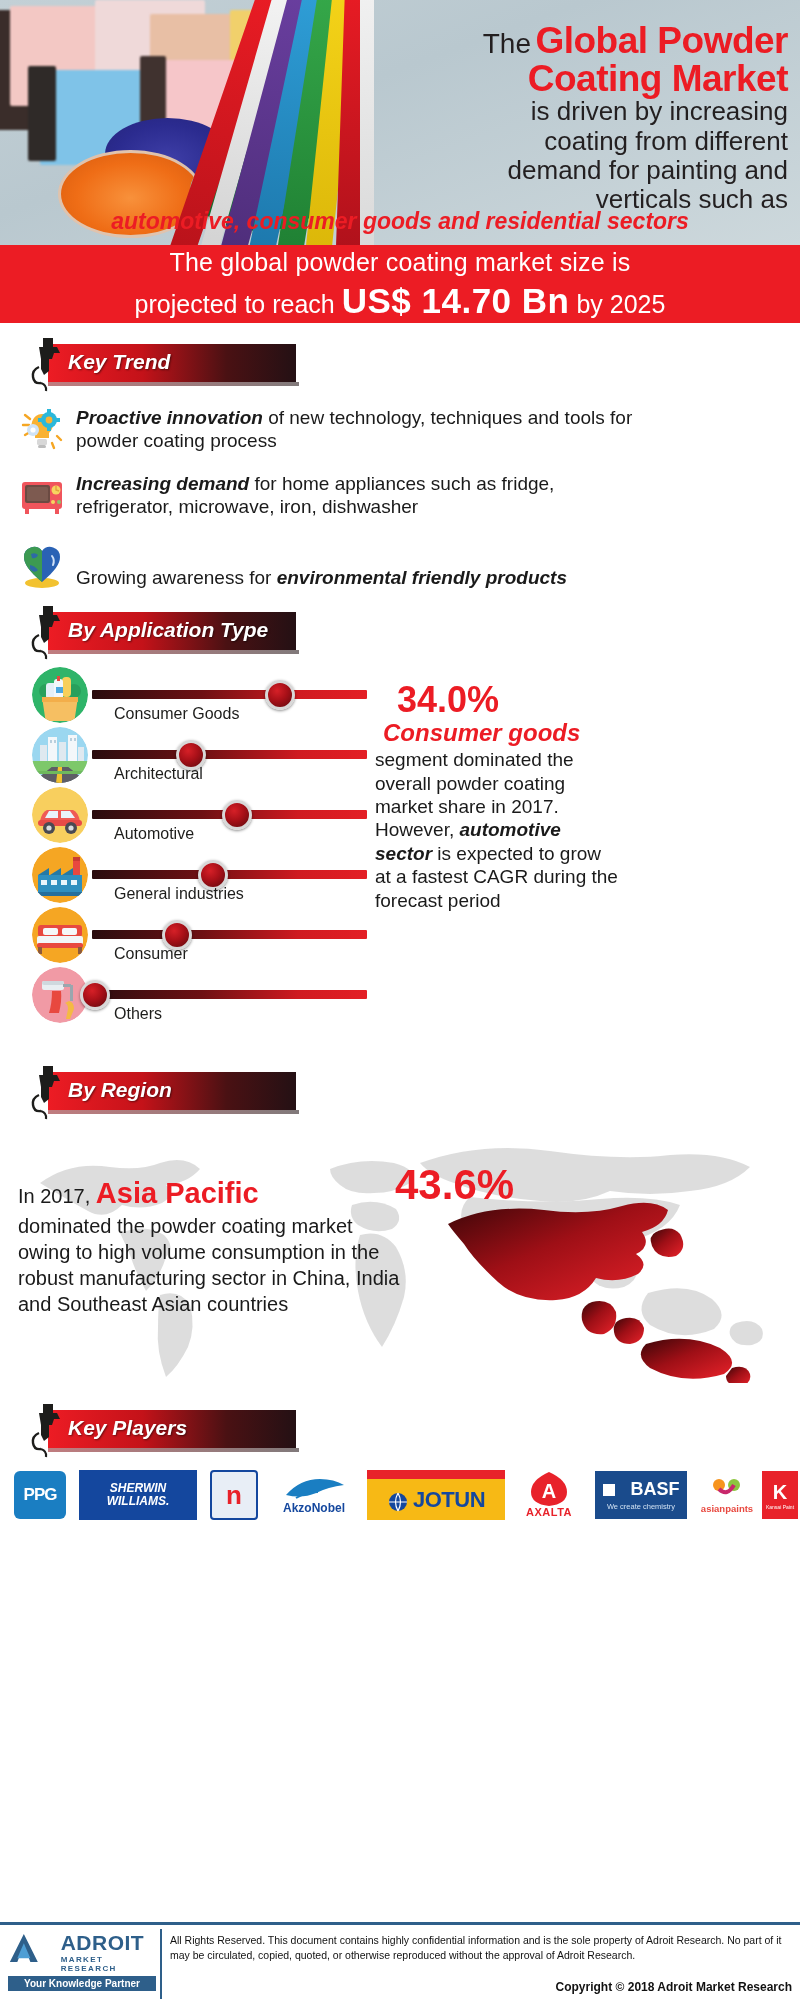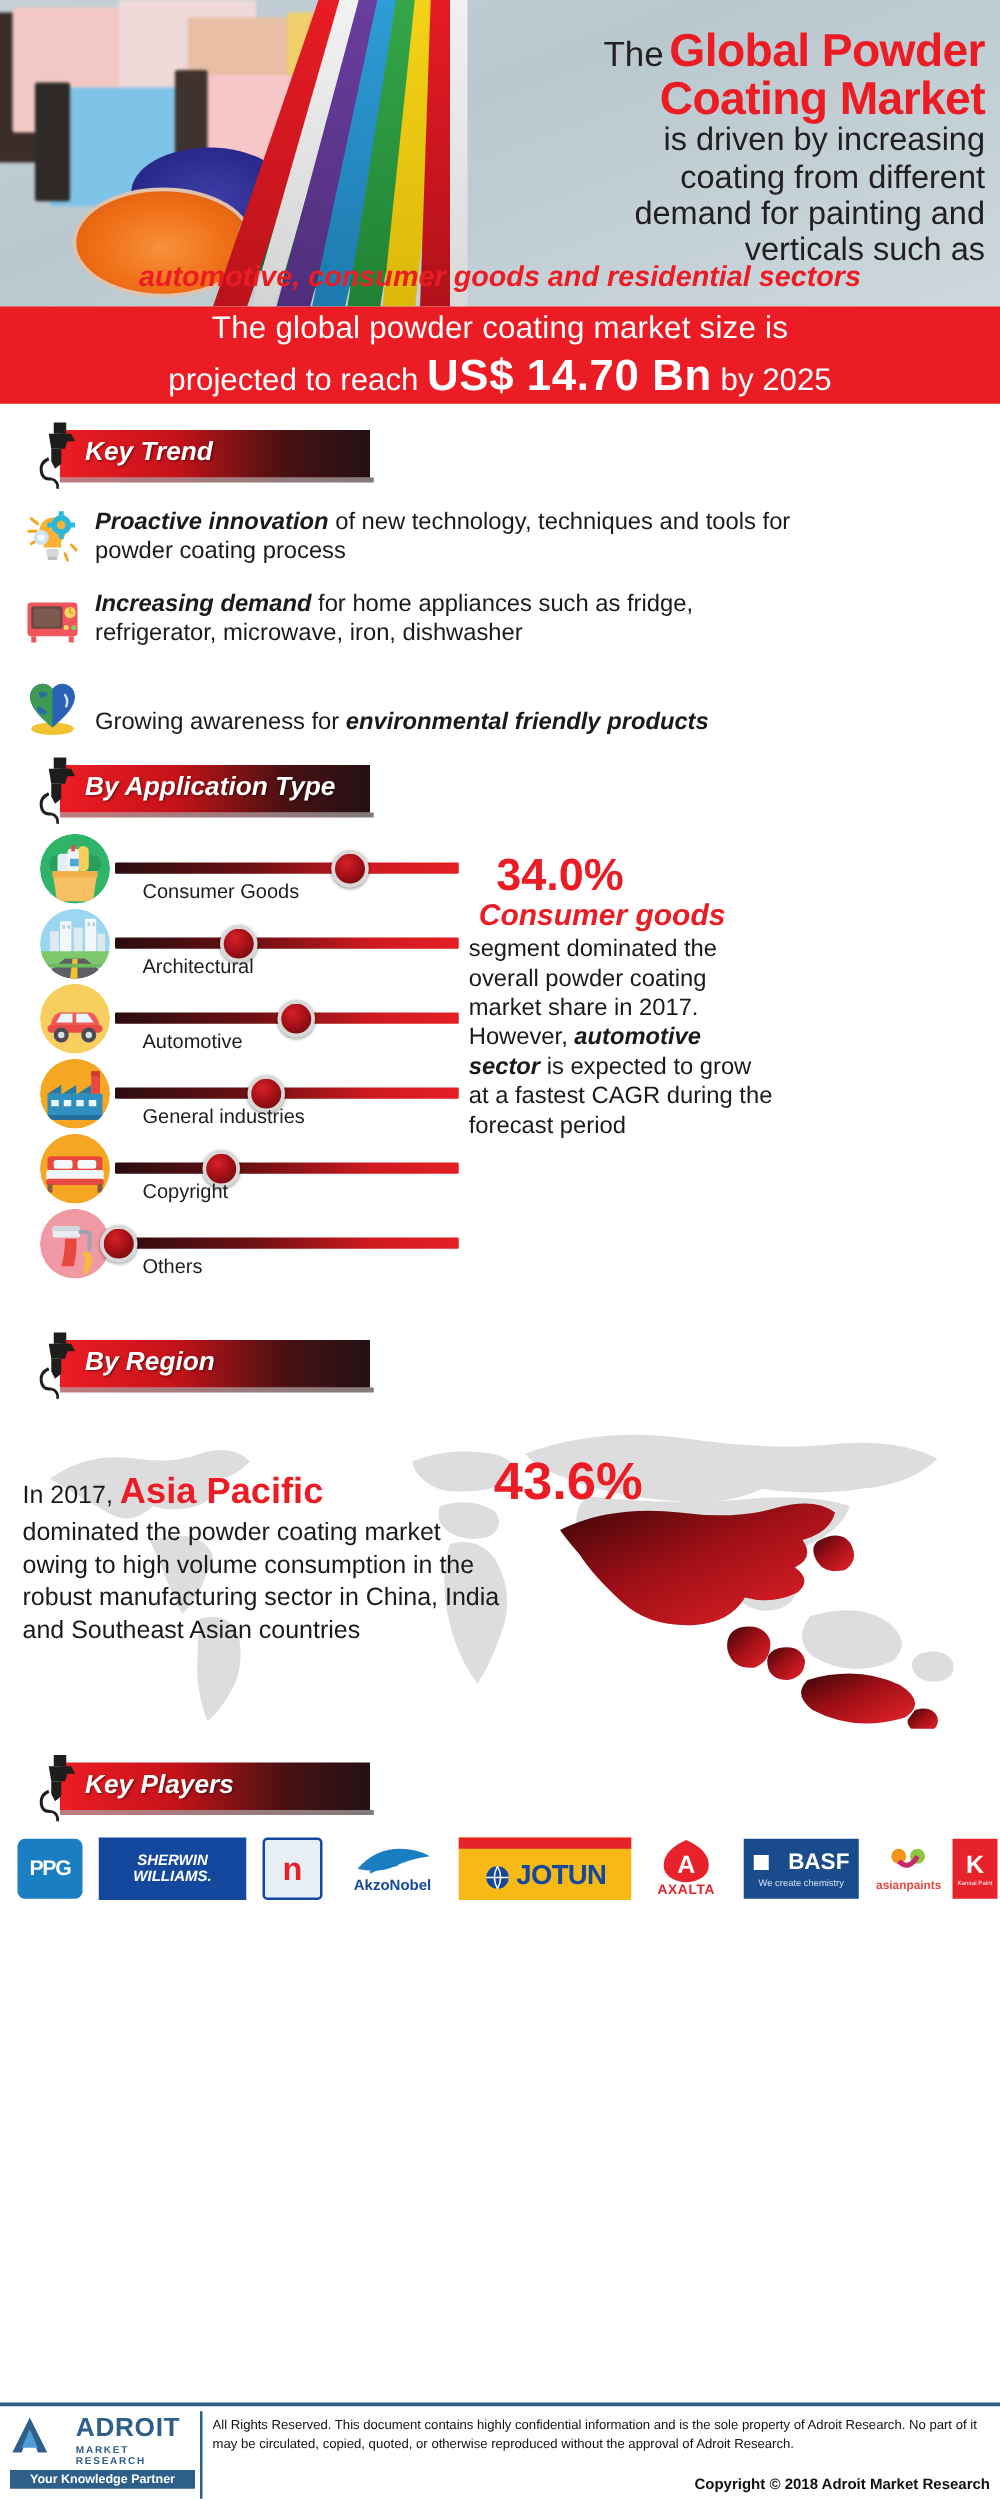--- a/index.html
+++ b/index.html
@@ -358,21 +358,21 @@
           <rect x="11" y="21" width="15" height="7" rx="2" fill="#f5f8fa"></rect>
           <rect x="30" y="21" width="15" height="7" rx="2" fill="#f5f8fa"></rect>
           <rect x="5" y="29" width="46" height="9" rx="2" fill="#f2f6f8"></rect>
           <rect x="5" y="36" width="46" height="5" rx="2" fill="#e8483f"></rect>
           <rect x="6" y="40" width="4" height="7" fill="#8d5a3c"></rect>
           <rect x="46" y="40" width="4" height="7" fill="#8d5a3c"></rect>
         </svg>
       </div>
       <div class="track"></div>
       <div class="knob" style="left:140px;"></div>
-      <div class="nm">Copyright</div>
+      <div class="nm">Consumer</div>
     </div>
 
     <div class="approw">
       <div class="circ">
         <svg width="56" height="56" viewBox="0 0 56 56">
           <circle cx="28" cy="28" r="28" fill="#f19aa5"></circle>
           <rect x="10" y="14" width="22" height="9" rx="2" fill="#e9eef2"></rect>
           <rect x="10" y="14" width="22" height="4" rx="2" fill="#cfd8de"></rect>
           <rect x="31" y="17" width="8" height="3" fill="#9aa6ae"></rect>
           <path d="M38 18 h3 v16 h-3 z" fill="#9aa6ae"></path>

